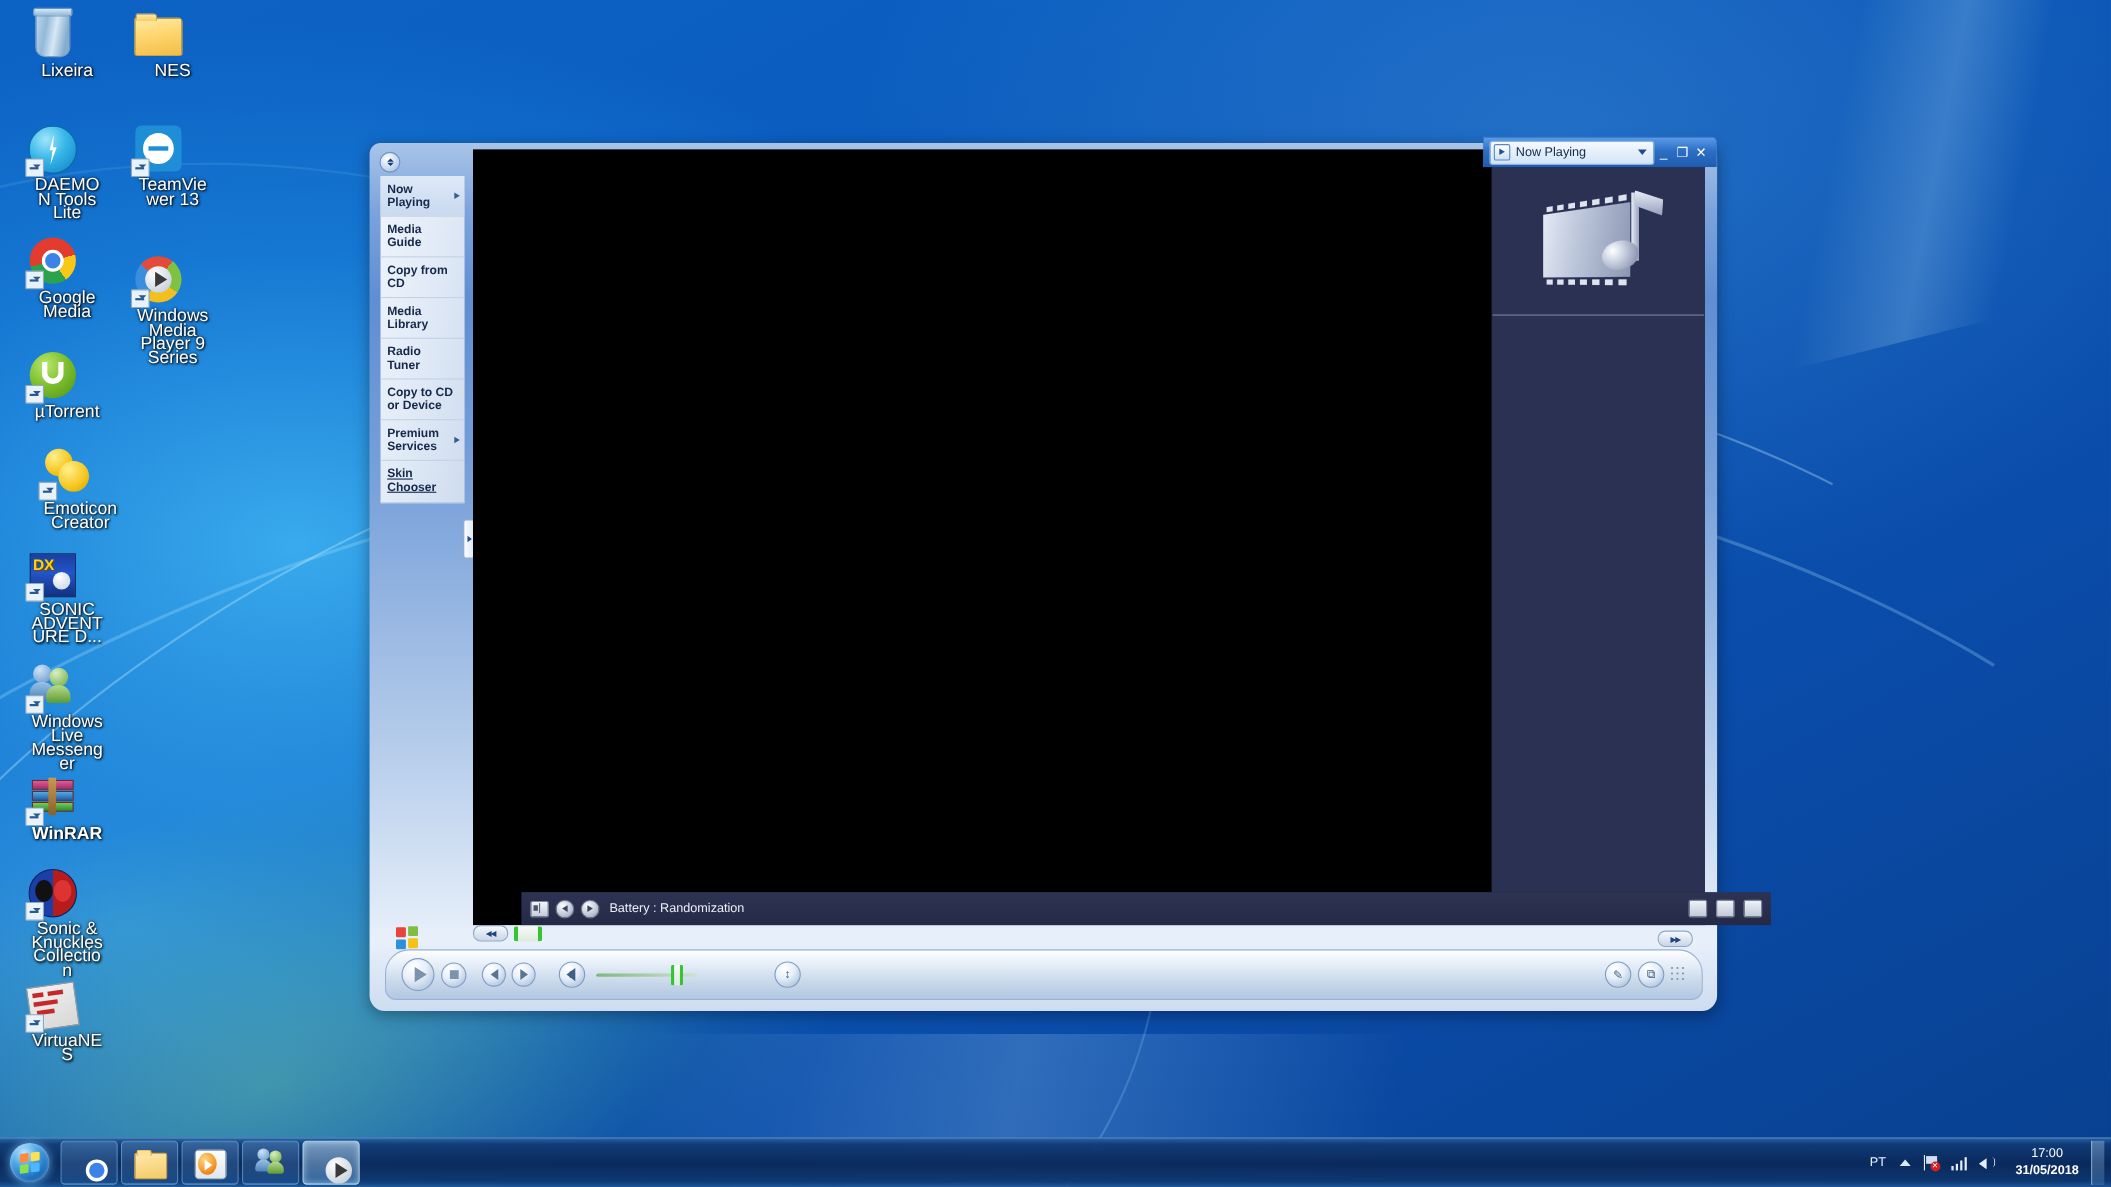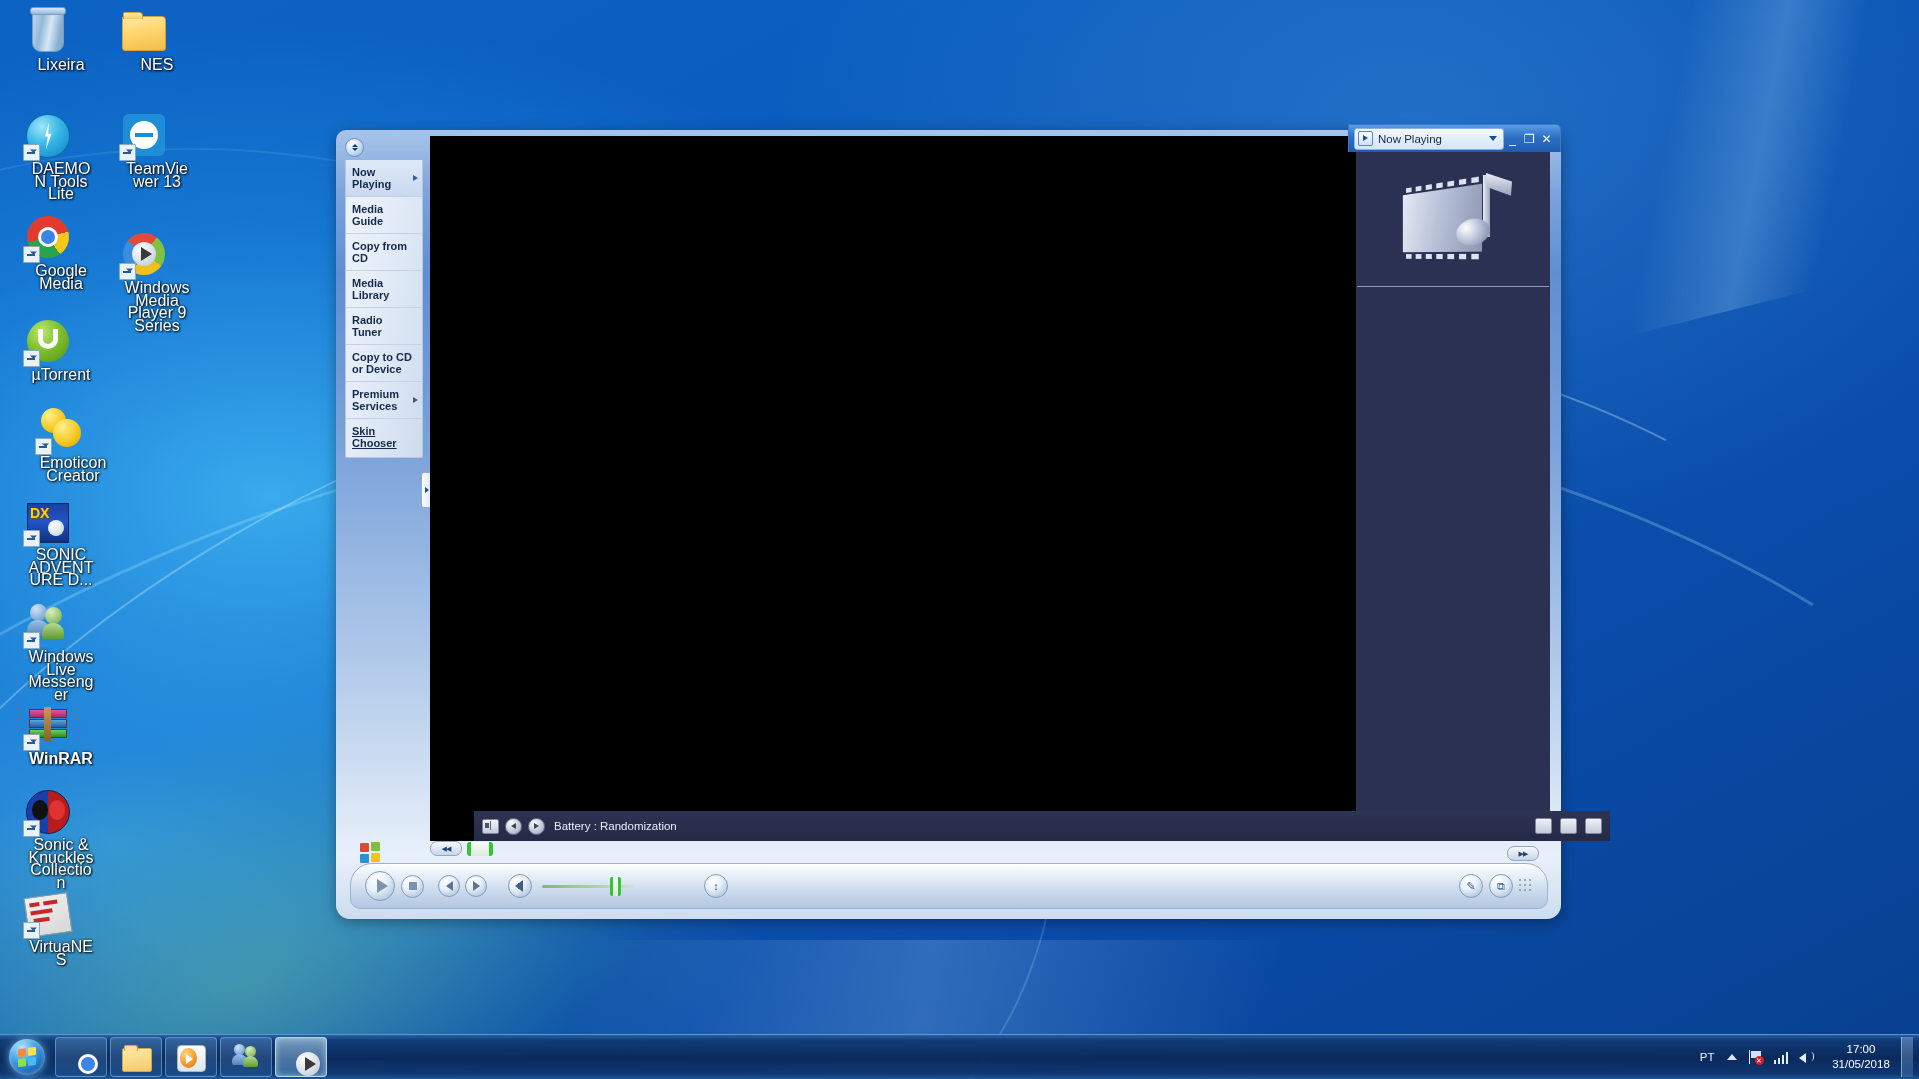--- a/index.html
+++ b/index.html
@@ -663,17 +663,17 @@
         </i>
     </span>
     <span class="tray-ico">
       <i id="tray-vol">
           <i class="sp"></i>
           <i class="wv"></i>
         </i>
     </span>
     <span id="clock">
       <span style="display:block;">17:00</span>
-      <span style="display:block;">31/05/2018</span>
+      <span style="display:block;font-weight:bold;">31/05/2018</span>
     </span>
     <span id="show-desktop"></span>
   </div>
 </div>
 
 </body></html>

